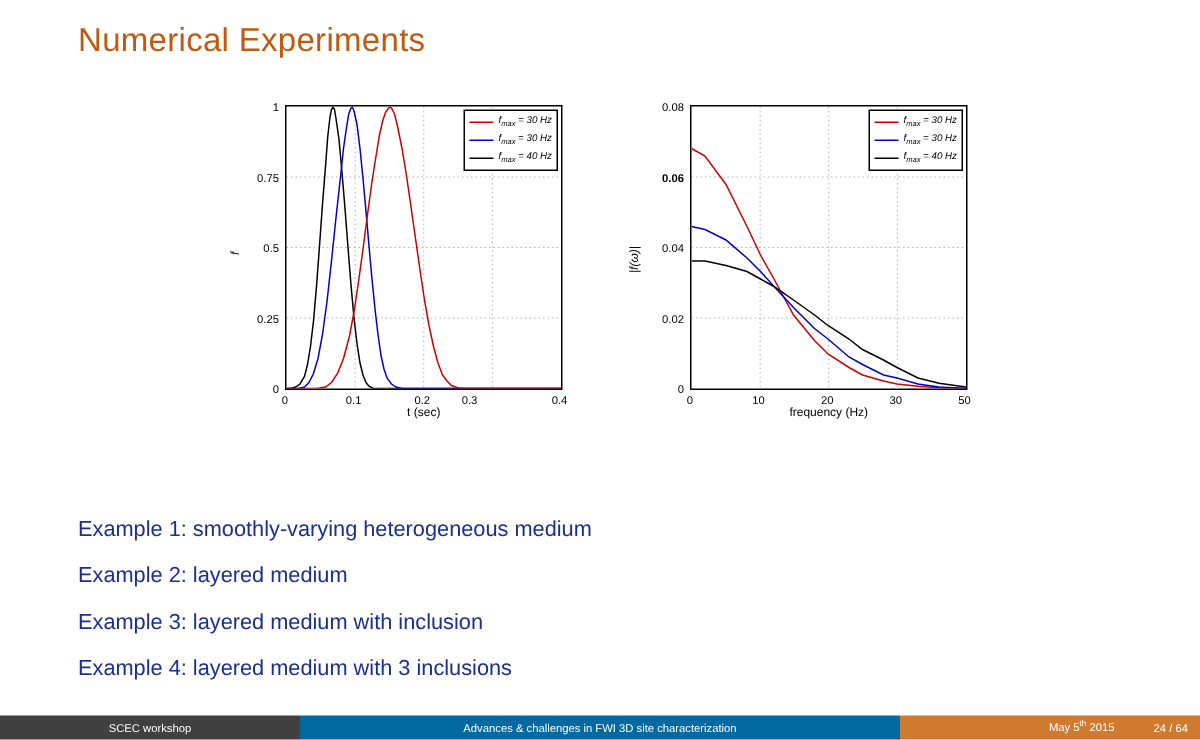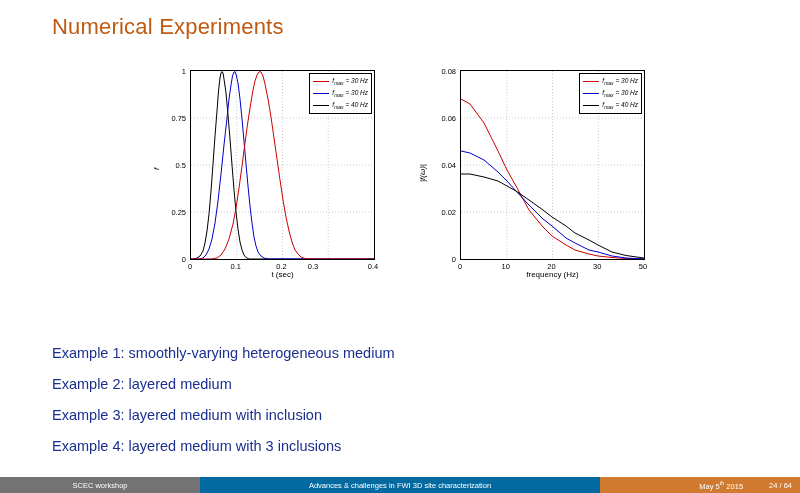--- a/index.html
+++ b/index.html
@@ -96,21 +96,21 @@
   .bullets div{margin-bottom:4px;}
   .footer{
     position:absolute;
     left:0;bottom:0;
     width:800px;height:16px;
     display:flex;
     font-size:7.5px;
     color:#ffffff;
   }
   .f-left{
-    width:200px;background:#737373;
+    width:200px;background:#404040;
     display:flex;align-items:center;justify-content:center;text-align:right;
   }
   .f-mid{
     flex:1;background:#0369a1;
     display:flex;align-items:center;justify-content:center;
   }
   .f-right{
     width:200px;background:#cf7a2f;
     display:flex;align-items:center;justify-content:flex-end;
     padding-right:8px;box-sizing:border-box;gap:26px;
@@ -203,21 +203,21 @@
         <div class="row">
             <span class="swatch" style="background:#000000"></span>
             <span class="lbl"><i>f</i><sub style="font-size:5px">max</sub> = 40 Hz</span>
           </div>
       </div>
     </div>
     <div class="ylabel" style="top:120px;left:-2px;">|f(ω)|</div>
     <div class="ytick" style="top:193px;">0</div>
     <div class="ytick" style="top:146px;">0.02</div>
     <div class="ytick" style="top:99px;">0.04</div>
-    <div class="ytick" style="top:52px;">0.06</div>
+    <div class="ytick" style="top:52px;font-weight:bold;">0.06</div>
     <div class="ytick" style="top:5px;">0.08</div>
     <div class="xtick" style="left:25px;">0</div>
     <div class="xtick" style="left:70.75px;">10</div>
     <div class="xtick" style="left:116.5px;">20</div>
     <div class="xtick" style="left:162.25px;">30</div>
     <div class="xtick" style="left:208px;">50</div>
     <div class="xlabel">frequency (Hz)</div>
   </div>
 
 </div>

